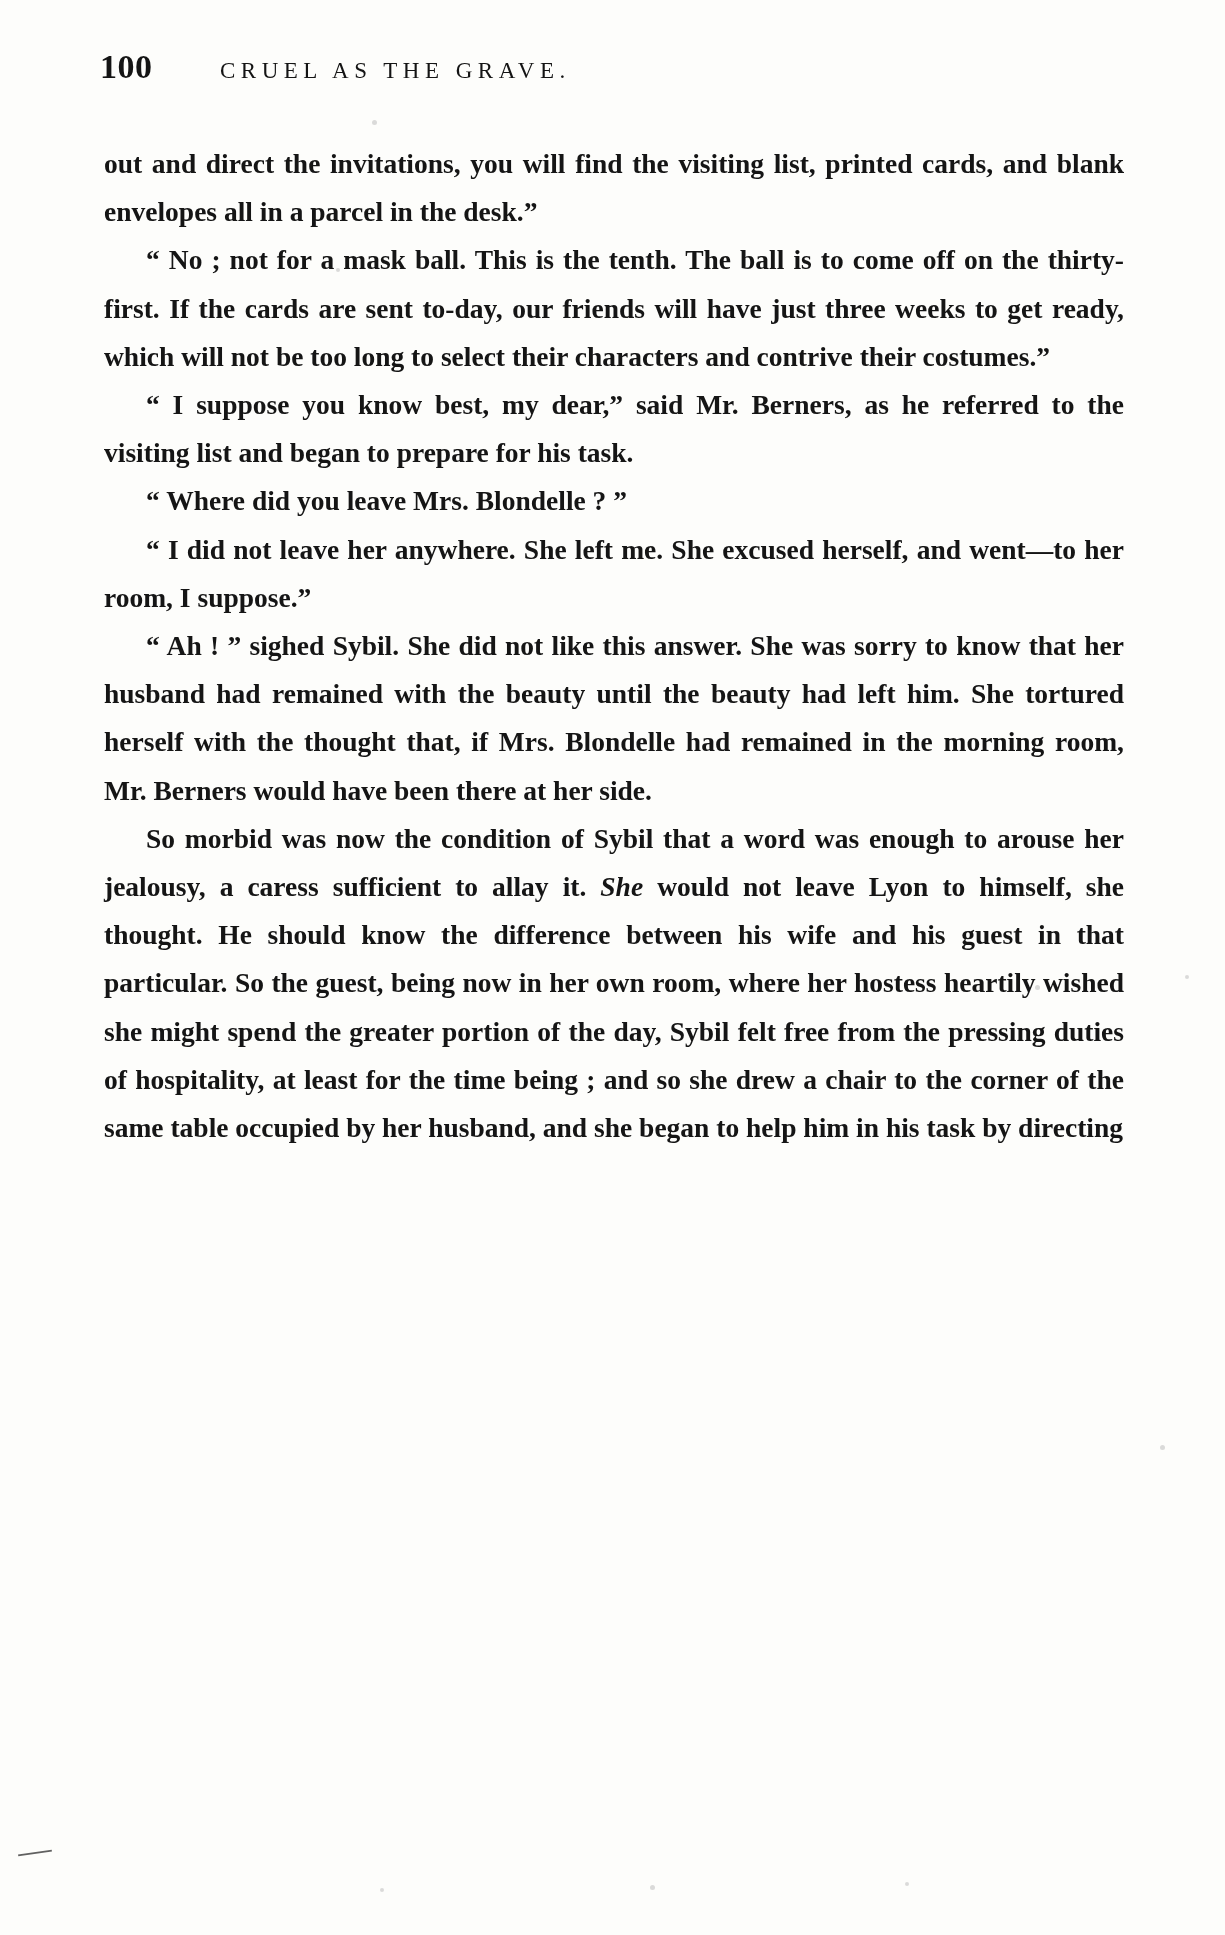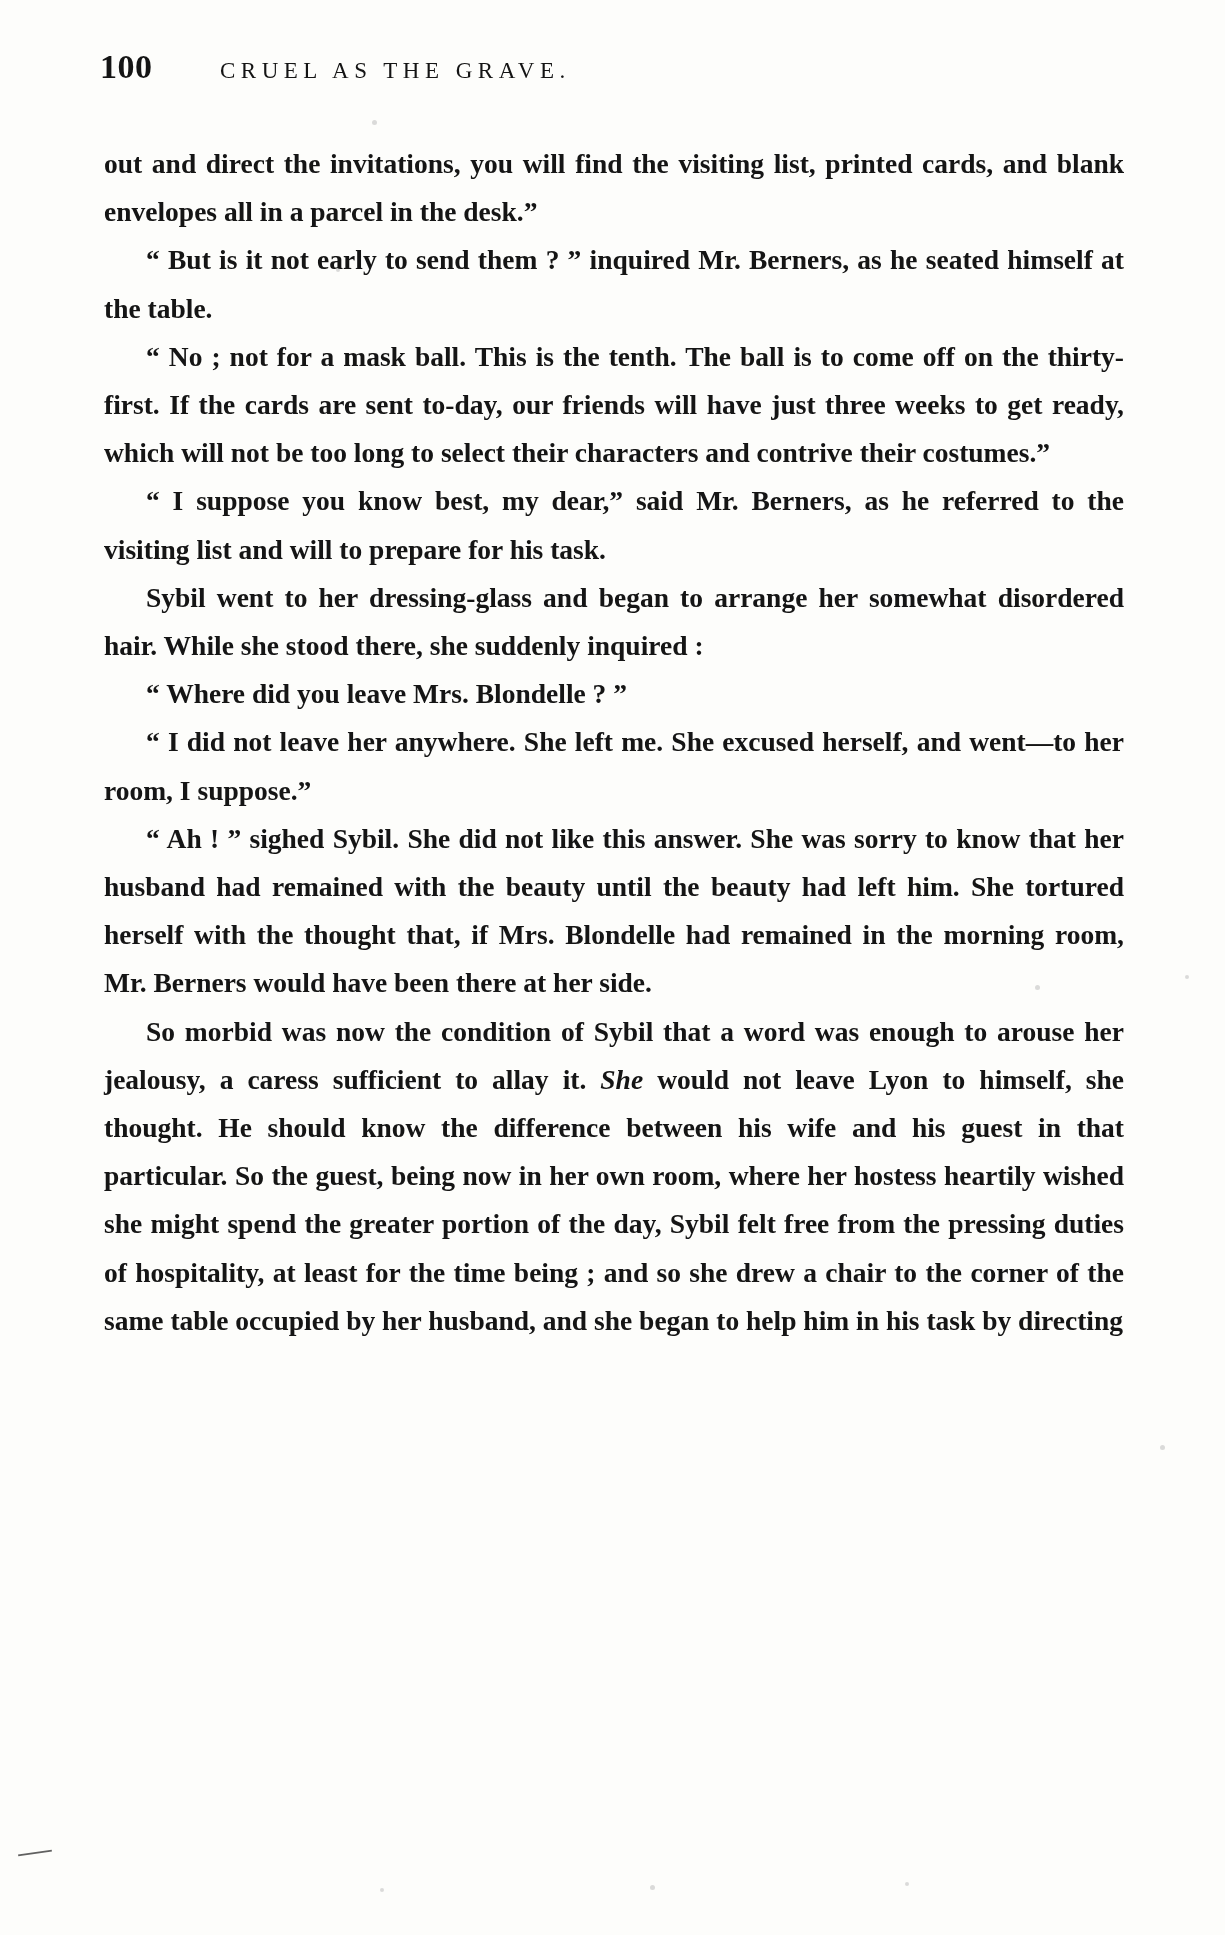--- a/index.html
+++ b/index.html
@@ -92,24 +92,22 @@
 
 <div class="page">
 
   <div class="header">
     <div class="folio">100</div>
     <div class="running-head">CRUEL AS THE GRAVE.</div>
   </div>
 
   <div class="body-text">
     <p class="noindent">out and direct the invitations, you will find the visiting list, printed cards, and blank envelopes all in a parcel in the desk.”</p>
-    <p class="hang">“ But is it not early to send them ? ” inquired Mr. Berners, as he seated himself at the table.</p>
     <p class="hang">“ No ; not for a mask ball. This is the tenth. The ball is to come off on the thirty-first. If the cards are sent to-day, our friends will have just three weeks to get ready, which will not be too long to select their characters and contrive their costumes.”</p>
-    <p class="hang">“ I suppose you know best, my dear,” said Mr. Berners, as he referred to the visiting list and will to prepare for his task.</p>
-    <p class="hang">Sybil went to her dressing-glass and began to arrange her somewhat disordered hair. While she stood there, she suddenly inquired :</p>
+    <p class="hang">“ I suppose you know best, my dear,” said Mr. Berners, as he referred to the visiting list and began to prepare for his task.</p>
     <p class="hang">“ Where did you leave Mrs. Blondelle ? ”</p>
     <p class="hang">“ I did not leave her anywhere. She left me. She excused herself, and went—to her room, I suppose.”</p>
     <p class="hang">“ Ah ! ” sighed Sybil. She did not like this answer. She was sorry to know that her husband had remained with the beauty until the beauty had left him. She tortured herself with the thought that, if Mrs. Blondelle had remained in the morning room, Mr. Berners would have been there at her side.</p>
     <p class="hang"><span>So morbid was now the condition of Sybil that a word was enough to arouse her jealousy, a caress sufficient to allay it. </span><em class="ital">She</em><span> would not leave Lyon to himself, she thought. He should know the difference between his wife and his guest in that particular. So the guest, being now in her own room, where her hostess heartily wished she might spend the greater portion of the day, Sybil felt free from the pressing duties of hospitality, at least for the time being ; and so she drew a chair to the corner of the same table occupied by her husband, and she began to help him in his task by directing</span></p>
   </div>
 
   <div class="corner-mark"></div>
 
   <div class="speck" style="left:372px; top:120px; width:5px; height:5px;"></div>
   <div class="speck" style="left:336px; top:268px; width:4px; height:4px;"></div>

